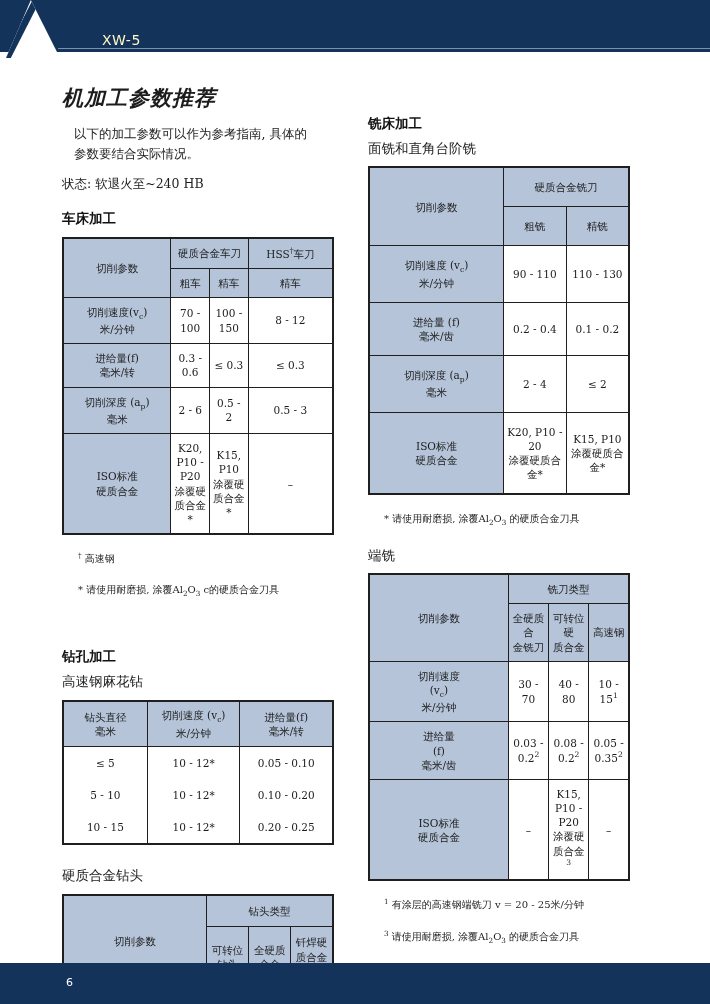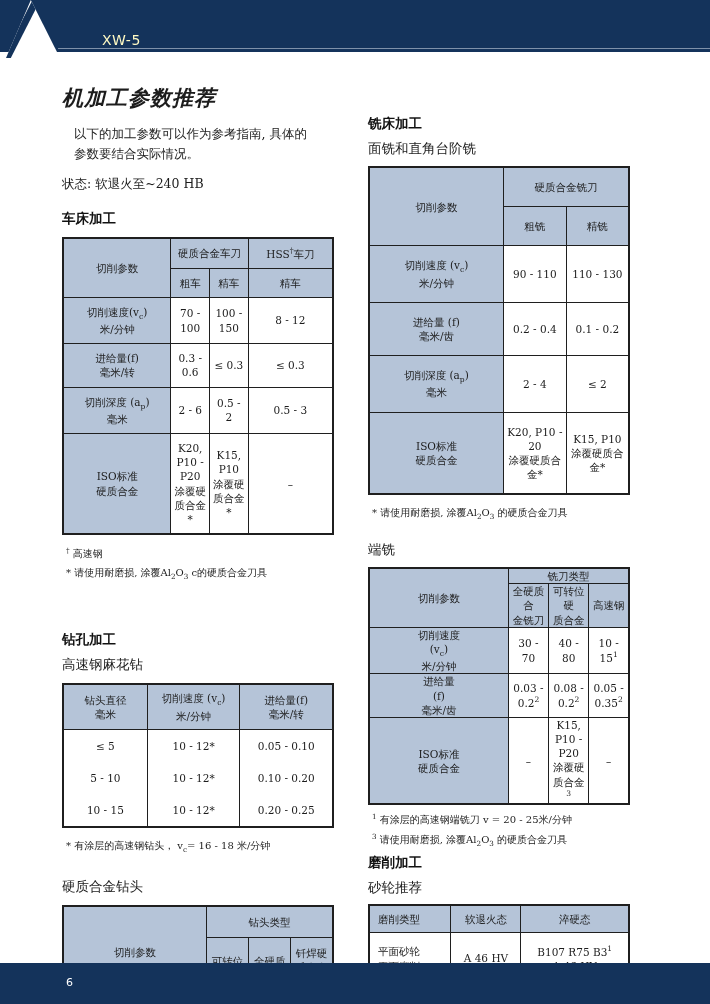--- a/index.html
+++ b/index.html
@@ -24,21 +24,21 @@
   .col-right{position:absolute;left:368px;top:115px;width:262px;}
 
   
   .doc-title{font-size:21px;font-weight:bold;font-style:italic;margin:0 0 12px 0;letter-spacing:1px;}
   .intro{font-size:12.5px;line-height:1.6;margin:12px;white-space:pre-line;}
   .condition{font-size:12.5px;margin:8px 0 0 0;}
   .sec-head{font-family:"DejaVu Sans","Liberation Sans",sans-serif;font-weight:bold;
             font-size:13.5px;margin:0;color:#111;}
   .sub-head{font-size:13.5px;font-weight:normal;margin:0;}
   .fnotes{font-size:10px;line-height:1.5;}
-  .fnotes div{margin:4px;}
+  .fnotes div{margin:16px;}
   sup{font-size:72%;}
   sub{font-size:72%;}
 
   
   table{border-collapse:collapse;width:100%;table-layout:fixed;border:2px solid #1f1f1f;
         font-size:10.5px;text-align:center;}
   td{border:1px solid #1f1f1f;padding:6px 3px;line-height:1.35;vertical-align:middle;}
   td.hd{background:#b5c4d8;}
   
   table.open tbody td{border-top:none;border-bottom:none;}
@@ -48,21 +48,21 @@
 
   .t-hssdrill .c0{width:31%}.t-hssdrill .c1{width:34.5%}.t-hssdrill .c2{width:34.5%}
   .t-hssdrill tbody td{padding:9px 3px;}
 
   .t-carb td{padding:8px 3px;}
   .t-carb .c0{width:25.5%}.t-carb .c1{width:25%}
 
   .t-face td{padding:12px 3px;}
   .t-face .c0{width:33%}.t-face .c1{width:33.5%}
 
-  .t-end td{padding:0 3px;}
+  .t-end td{padding:7px 3px;}
   .t-end .c0{width:26%}.t-end .c1{width:25%}
 
   .t-grind .c0{width:30%}.t-grind .c1{width:27%}.t-grind .c2{width:43%}
   .t-grind tbody td{padding:11px 4px;}
   .t-grind td.lft{text-align:left;padding-left:8px;}
 </style>
 </head>
 <body>
 
 <div class="page">
@@ -153,23 +153,20 @@
           <td>0.10 - 0.20</td>
         </tr>
         <tr>
           <td>10 - 15</td>
           <td>10 - 12*</td>
           <td>0.20 - 0.25</td>
         </tr>
       </tbody>
     </table>
 
-    <div class="fnotes" style="margin-top:10px;">
-      <div>* 有涂层的高速钢钻头， v<sub>c</sub>= 16 - 18 米/分钟</div>
-    </div>
 
     <h3 class="sub-head" style="margin-top:22px;">硬质合金钻头</h3>
 
     <table class="t-carb" style="margin-top:9px;">
       <tbody>
         <tr>
           <td class="hd c0" rowspan="2">切削参数</td>
           <td class="hd c1" colspan="3">钻头类型</td>
         </tr>
         <tr>

